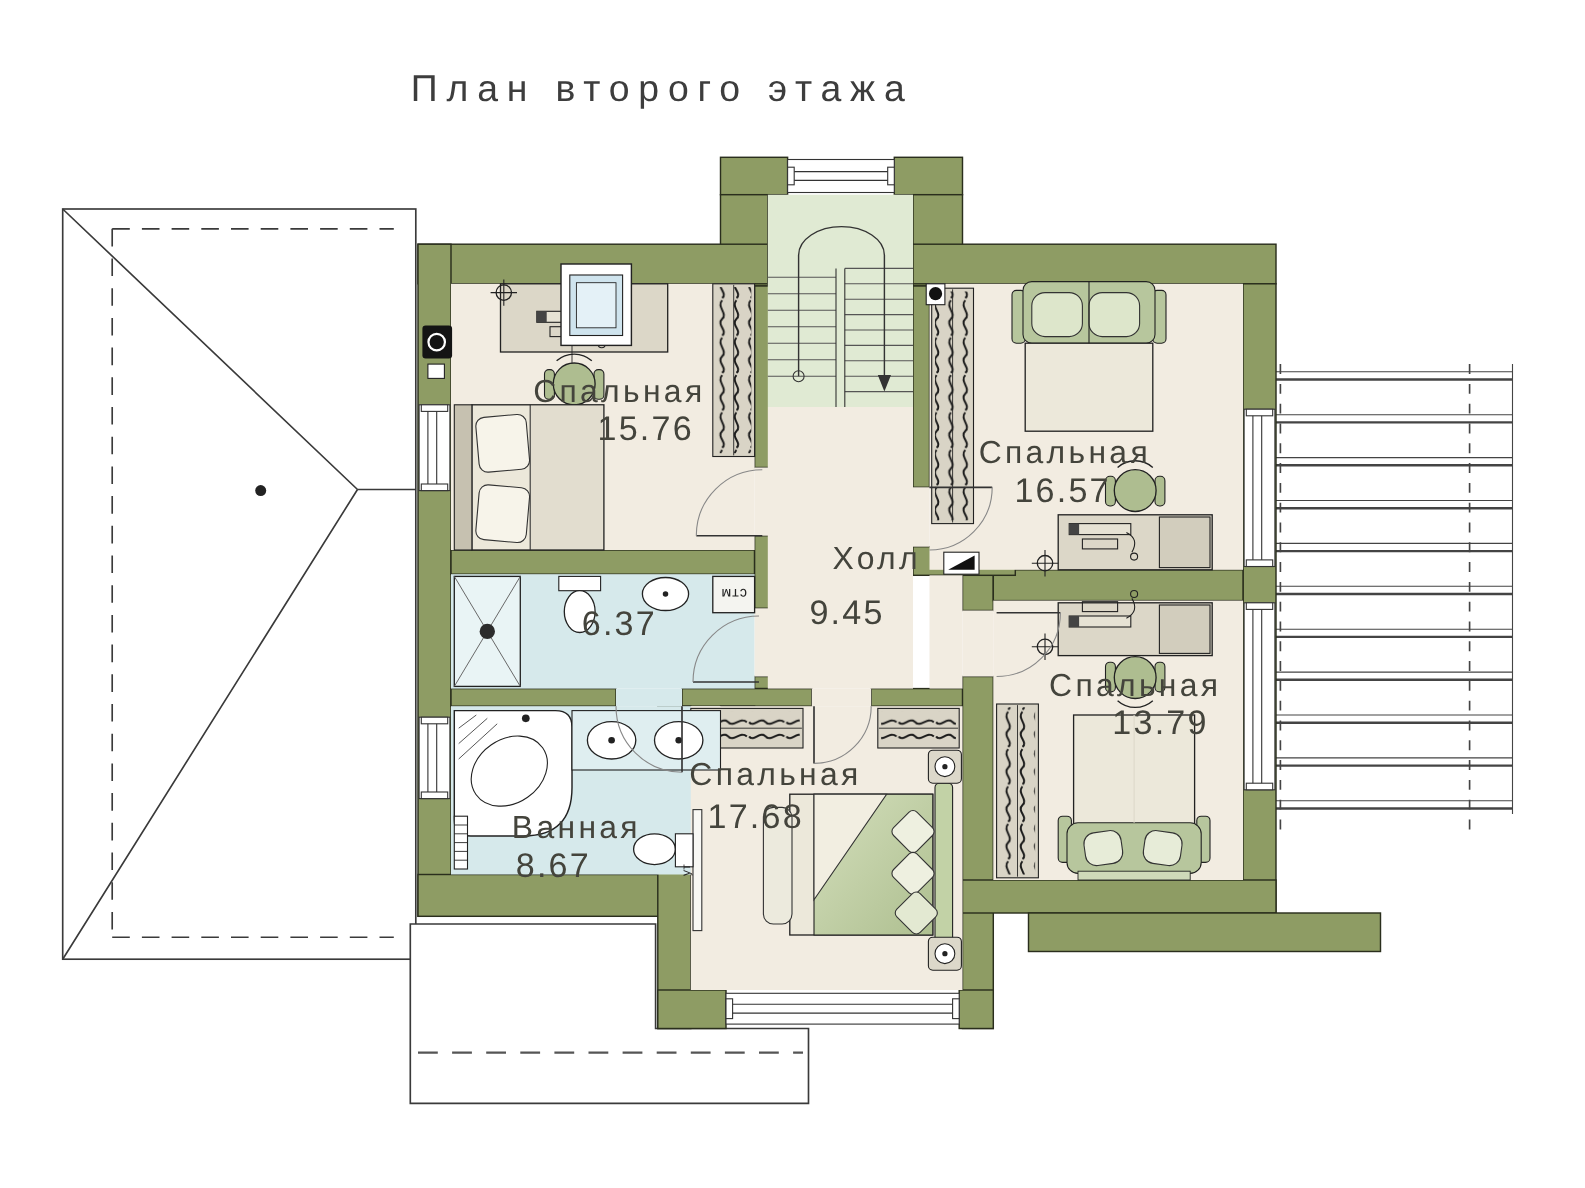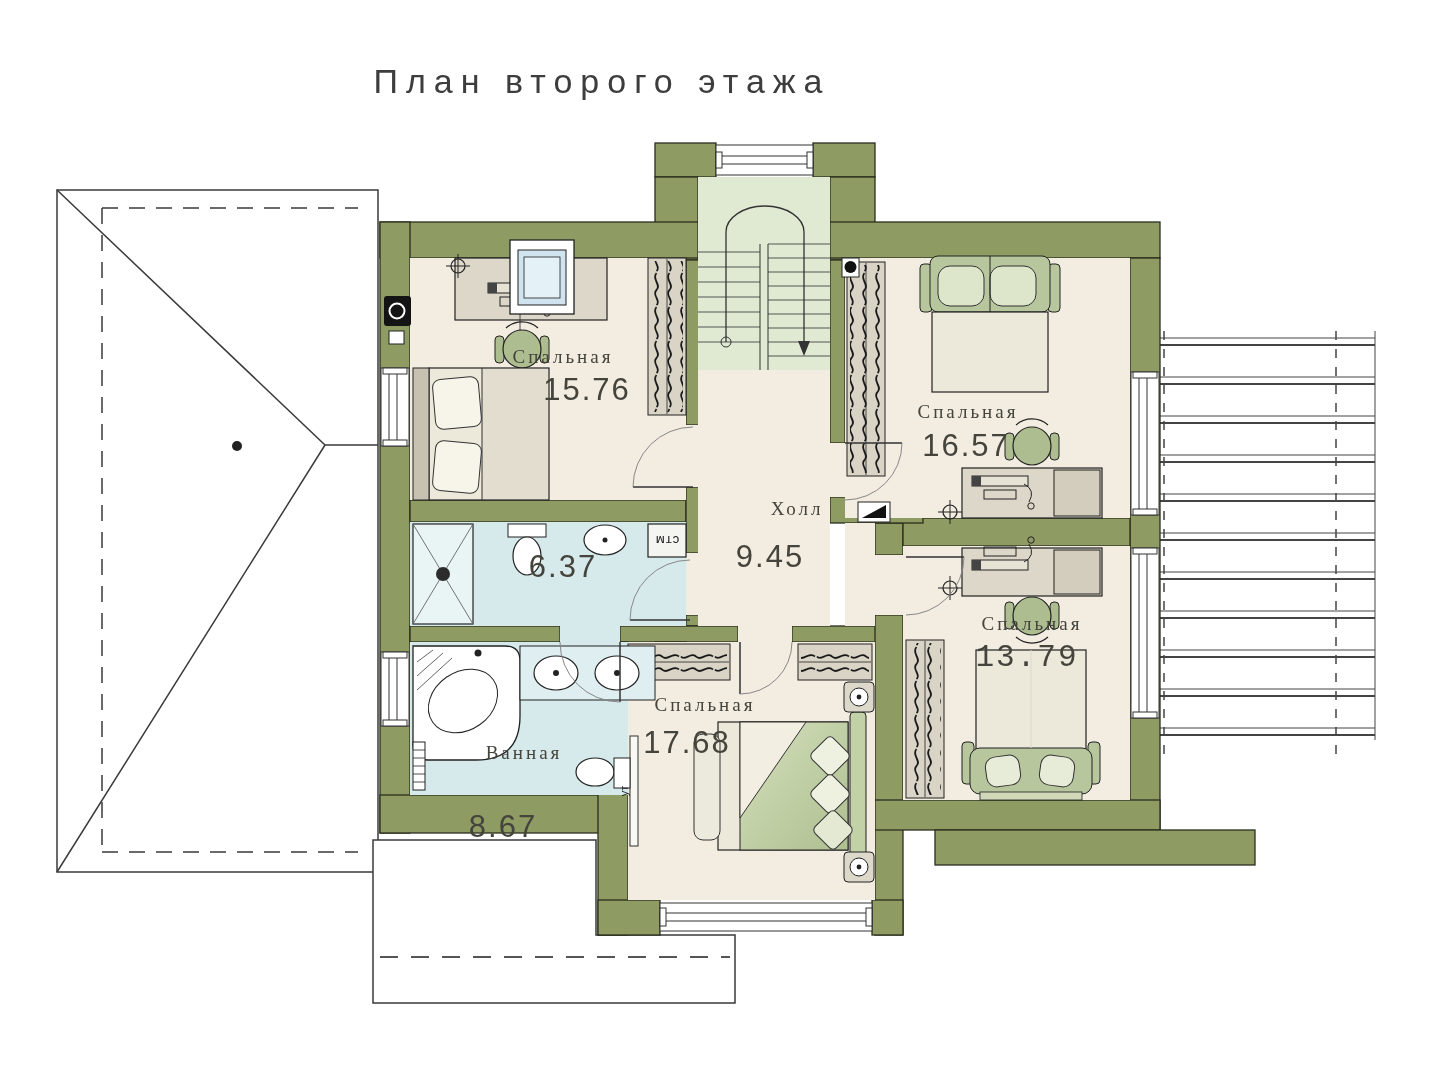--- a/index.html
+++ b/index.html
@@ -4,21 +4,21 @@
 <style>
   html,body{margin:0;padding:0;background:#fff;}
   #canvas{position:relative;width:1441px;height:1080px;background:#ffffff;overflow:hidden;
           font-family:"Liberation Sans", sans-serif;}
   #plan-svg{position:absolute;left:0;top:0;}
   .plan-title{position:absolute;left:0;top:62px;width:1204px;text-align:center;
       font-size:34px;font-weight:300;letter-spacing:8px;color:#3d3d3d;
       font-family:"Liberation Sans",sans-serif;}
   .room-label{position:absolute;transform:translate(-50%,-50%);white-space:nowrap;
       color:#44443c;font-weight:300;font-family:"Liberation Sans",sans-serif;}
-  .room-name{font-size:19px;letter-spacing:3px;font-family:Liberation Serif, serif;}
+  .room-name{font-size:29px;letter-spacing:3px;}
   .room-area{font-size:31px;letter-spacing:2px;}
   .small-label{position:absolute;font-size:13px;color:#222;transform-origin:center;
       transform:translate(-50%,-50%) rotate(180deg);letter-spacing:1px;}
   .tv-label{position:absolute;font-size:11px;color:#222;
       transform:translate(-50%,-50%) rotate(-90deg);}
   .watermark{position:absolute;left:316px;top:472px;white-space:nowrap;
       font-family:"Liberation Sans",sans-serif;font-weight:bold;font-size:112px;
       letter-spacing:1px;color:rgba(255,255,255,0.88);
       text-shadow:5px 7px 9px rgba(70,70,70,0.65), 0 0 2px rgba(130,130,130,0.4);}
 </style>
@@ -370,25 +370,25 @@
 
 <div class="room-label room-name" style="left:968px;top:412px;">Спальная</div>
 <div class="room-label room-area" style="left:966px;top:446px;">16.57</div>
 
 <div class="room-label room-name" style="left:768px;top:509px;margin-left:29px;">Холл</div>
 <div class="room-label room-area" style="left:770px;top:537px;margin-top:20px;">9.45</div>
 
 <div class="room-label room-area" style="left:563px;top:567px;">6.37</div>
 
 <div class="room-label room-name" style="left:507px;top:753px;margin-left:17px;">Ванная</div>
-<div class="room-label room-area" style="left:503px;top:787px;margin-top:40px;">8.67</div>
+<div class="room-label room-area" style="left:503px;top:787px;">8.67</div>
 
 <div class="room-label room-name" style="left:705px;top:705px;">Спальная</div>
 <div class="room-label room-area" style="left:687px;top:743px;">17.68</div>
 
 <div class="room-label room-name" style="left:1032px;top:624px;">Спальная</div>
-<div class="room-label room-area" style="left:1027px;top:657px;font-family:Liberation Mono, monospace;">13.79</div>
+<div class="room-label room-area" style="left:1055px;top:657px;">13.79</div>
 
 <div class="small-label" style="left:667px;top:540px;">стм</div>
 <div class="tv-label" style="left:624px;top:791px;">ут</div>
 
 
 </div>
 
 </body></html>

